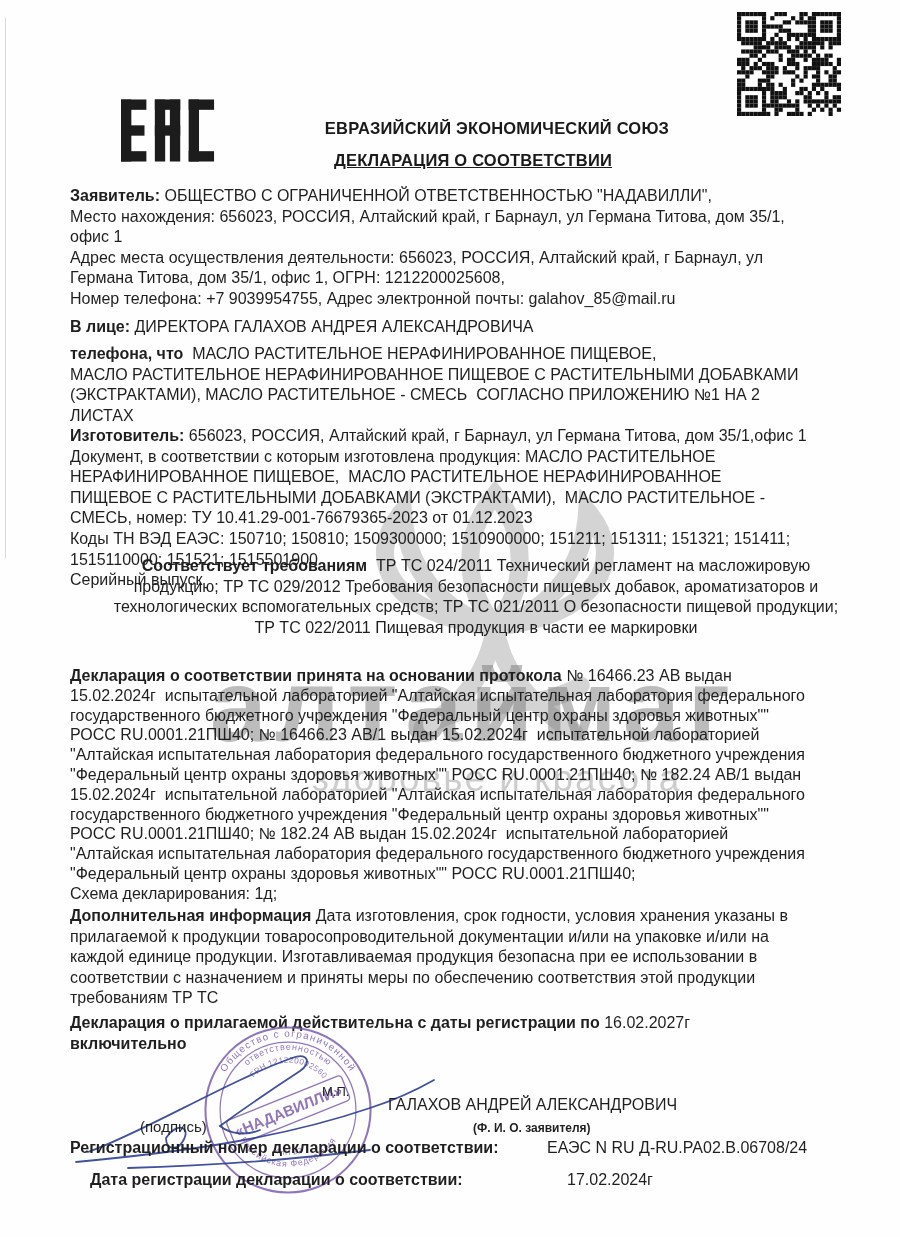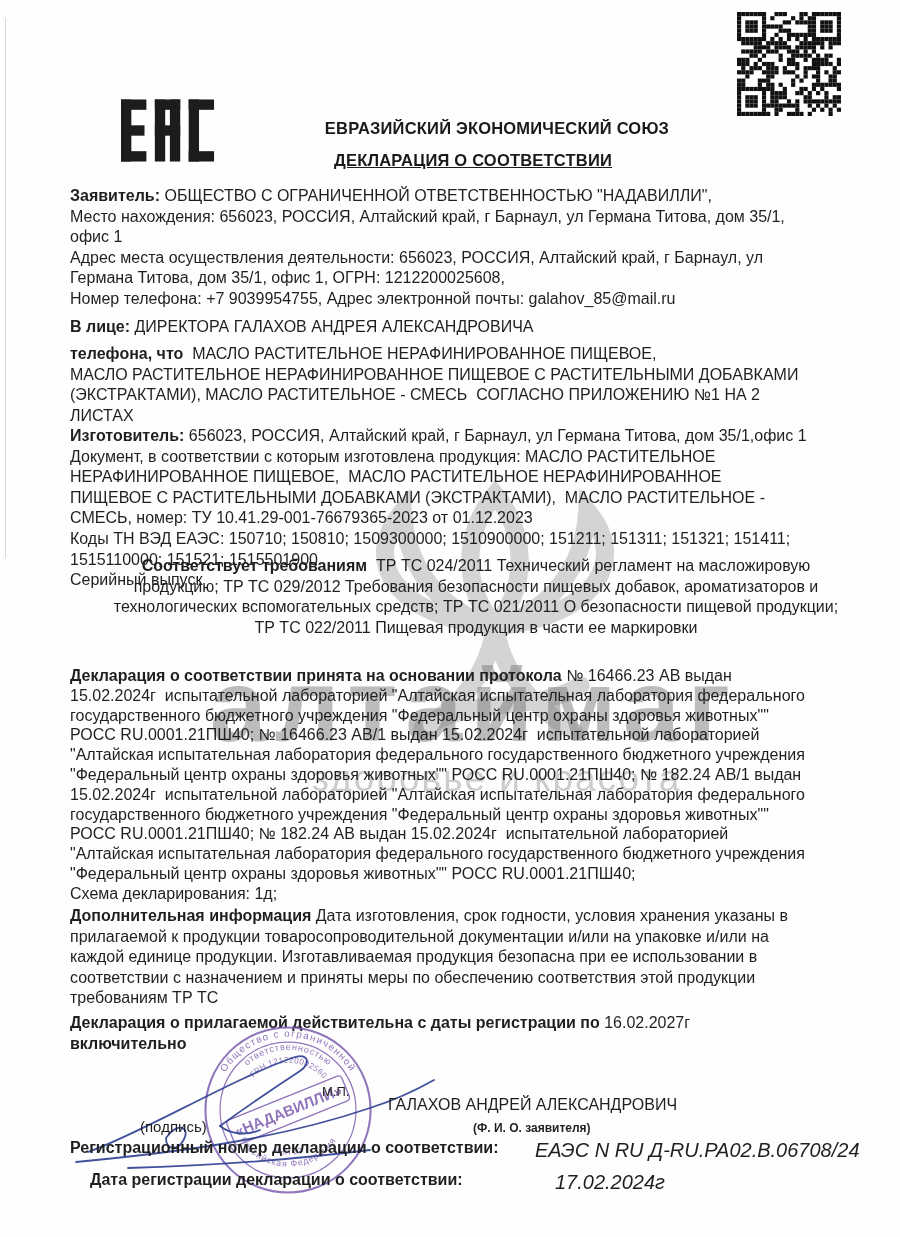--- a/index.html
+++ b/index.html
@@ -26,21 +26,21 @@
   .para .b{font-weight:bold;}
   
   .sig-layer{position:absolute;inset:0;z-index:3;}
   .stamp{position:absolute;left:202px;top:1024px;width:172px;height:172px;opacity:.82;}
   .signature{position:absolute;left:70px;top:1038px;width:380px;height:145px;}
   .mp{position:absolute;left:322px;top:1084px;font-size:13px;font-weight:normal;}
   .sig-caption{position:absolute;left:140px;top:1118px;font-size:15px;}
   .fio{position:absolute;left:388px;top:1096px;font-size:16px;white-space:nowrap;}
   .fio-caption{position:absolute;left:473px;top:1121px;font-size:12px;font-weight:bold;}
   .frow-label{position:absolute;left:70px;font-size:16px;font-weight:bold;white-space:nowrap;}
-  .frow-value{position:absolute;left:535px;font-size:20px;white-space:nowrap;font-style:italic;}
+  .frow-value{position:absolute;left:547px;font-size:16px;white-space:nowrap;}
   .r1{top:1139px;text-align:right;} .r2{top:1171px;margin-left:20px;}
 </style>
 </head>
 <body>
 
 <div class="page">
   <div class="scan-edge"></div>
 
   <svg class="wm wm-emblem" width="330" height="280" viewBox="0 0 200 170">
     <g fill="none" stroke="#9b9b9b" stroke-width="11" stroke-linecap="round" opacity="0.42">

